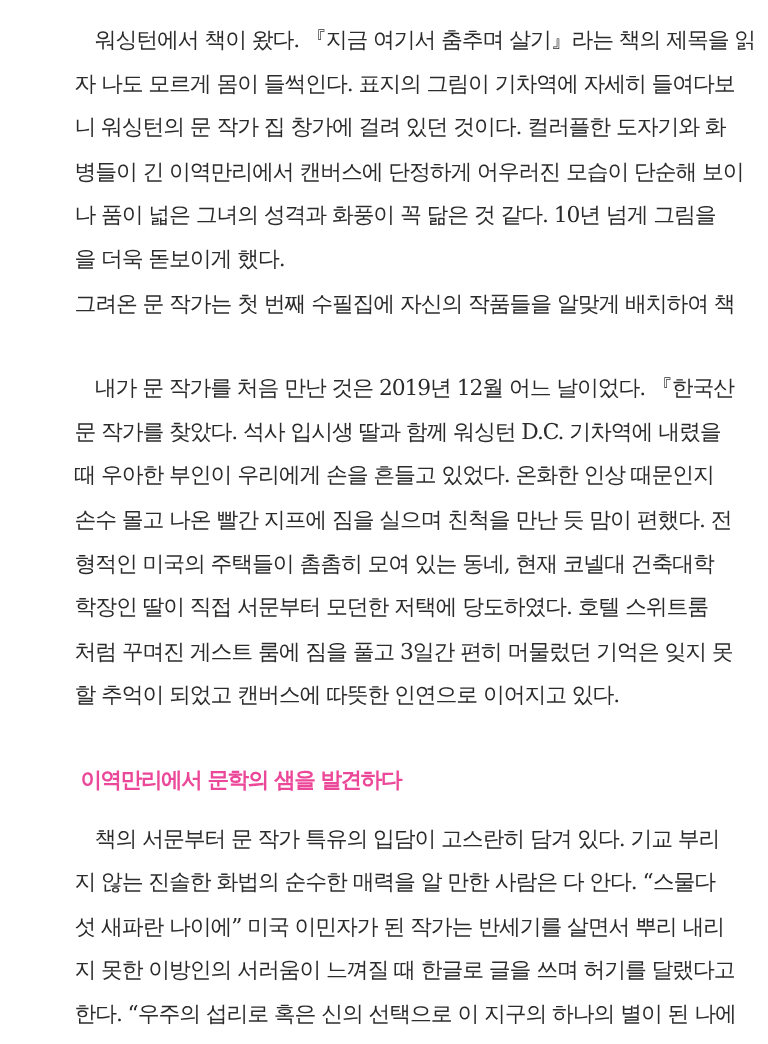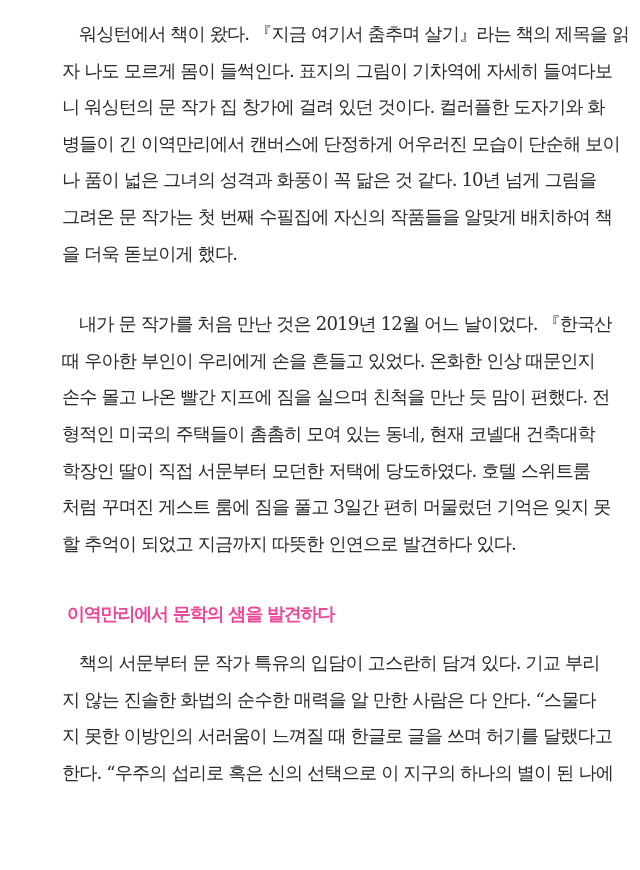--- a/index.html
+++ b/index.html
@@ -60,37 +60,39 @@
 <body>
 
 <div class="page">
 
   <div class="para gap-after">
     <span class="line indent">워싱턴에서 책이 왔다. 『지금 여기서 춤추며 살기』라는 책의 제목을 읽</span>
     <span class="line">자 나도 모르게 몸이 들썩인다. 표지의 그림이 기차역에 자세히 들여다보</span>
     <span class="line">니 워싱턴의 문 작가 집 창가에 걸려 있던 것이다. 컬러플한 도자기와 화</span>
     <span class="line">병들이 긴 이역만리에서 캔버스에 단정하게 어우러진 모습이 단순해 보이</span>
     <span class="line">나 품이 넓은 그녀의 성격과 화풍이 꼭 닮은 것 같다. 10년 넘게 그림을</span>
+    <span class="line last">을 더욱 돋보이게 했다.</span>
     <span class="line">그려온 문 작가는 첫 번째 수필집에 자신의 작품들을 알맞게 배치하여 책</span>
-    <span class="line last">을 더욱 돋보이게 했다.</span>
   </div>
 
   <div class="para">
     <span class="line indent">내가 문 작가를 처음 만난 것은 2019년 12월 어느 날이었다. 『한국산</span>
+    <span class="line">문 작가를 찾았다. 석사 입시생 딸과 함께 워싱턴 D.C. 기차역에 내렸을</span>
     <span class="line">때 우아한 부인이 우리에게 손을 흔들고 있었다. 온화한 인상 때문인지</span>
     <span class="line">손수 몰고 나온 빨간 지프에 짐을 실으며 친척을 만난 듯 맘이 편했다. 전</span>
     <span class="line">형적인 미국의 주택들이 촘촘히 모여 있는 동네, 현재 코넬대 건축대학</span>
     <span class="line">학장인 딸이 직접 서문부터 모던한 저택에 당도하였다. 호텔 스위트룸</span>
     <span class="line">처럼 꾸며진 게스트 룸에 짐을 풀고 3일간 편히 머물렀던 기억은 잊지 못</span>
-    <span class="line last">할 추억이 되었고 지금까지 따뜻한 인연으로 발견하다 있다.</span>
+    <span class="line last">할 추억이 되었고 캔버스에 따뜻한 인연으로 이어지고 있다.</span>
   </div>
 
   <span class="heading">이역만리에서 문학의 샘을 발견하다</span>
 
   <div class="para">
     <span class="line indent">책의 서문부터 문 작가 특유의 입담이 고스란히 담겨 있다. 기교 부리</span>
     <span class="line">지 않는 진솔한 화법의 순수한 매력을 알 만한 사람은 다 안다. “스물다</span>
+    <span class="line">섯 새파란 나이에” 미국 이민자가 된 작가는 반세기를 살면서 뿌리 내리</span>
     <span class="line">지 못한 이방인의 서러움이 느껴질 때 한글로 글을 쓰며 허기를 달랬다고</span>
     <span class="line">한다. “우주의 섭리로 혹은 신의 선택으로 이 지구의 하나의 별이 된 나에</span>
 
   </div>
 
 </div>
 
 </body></html>

